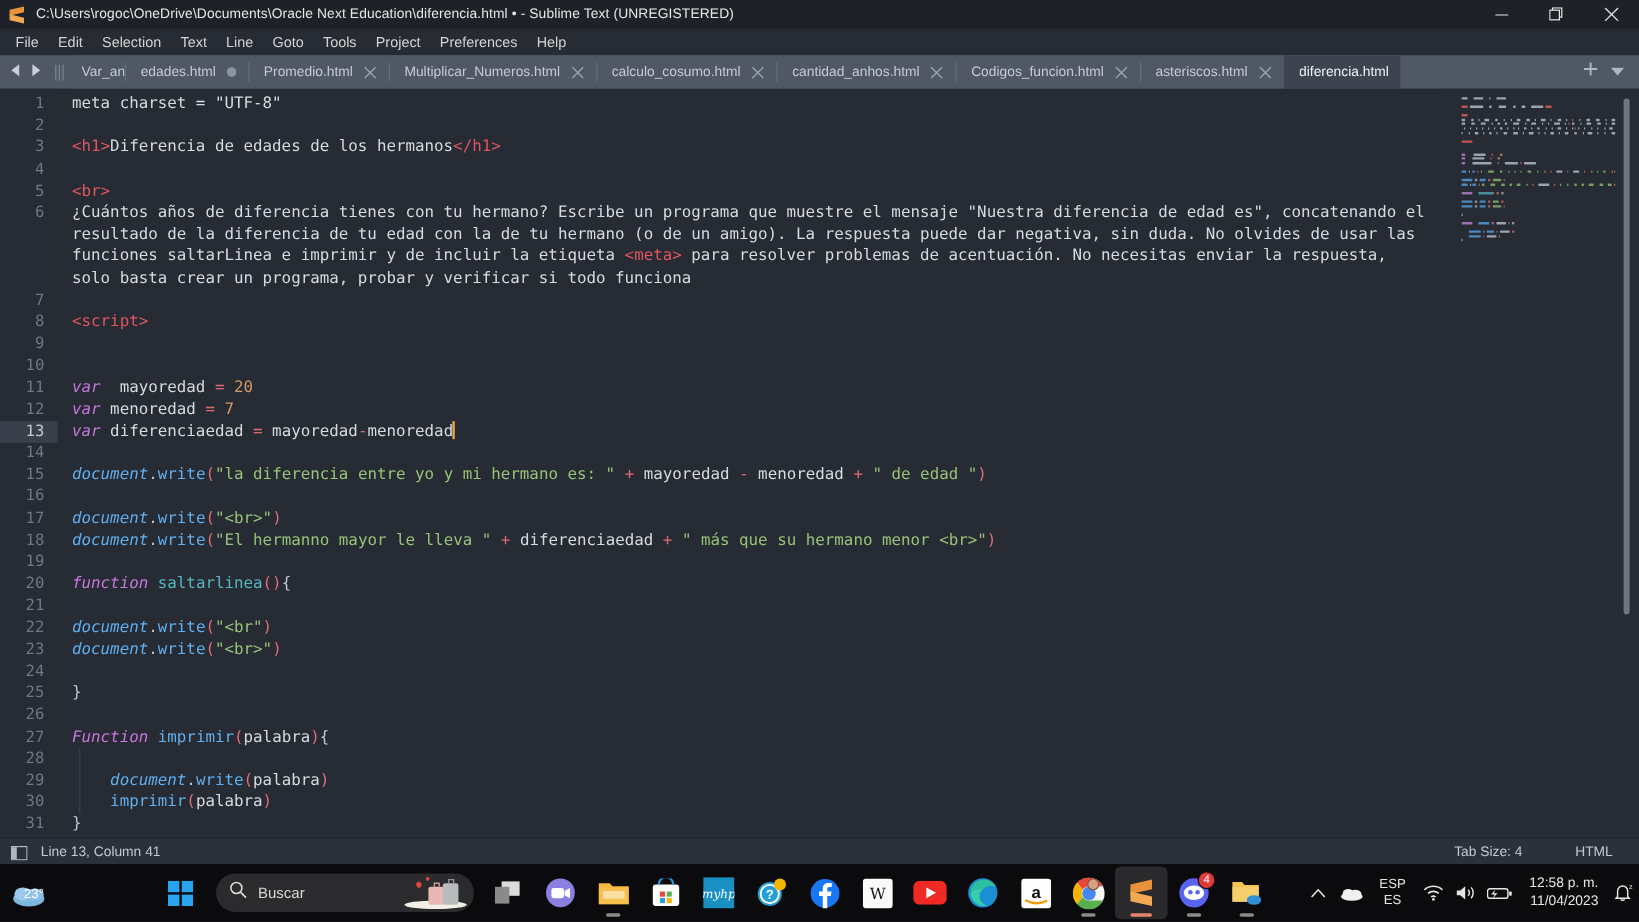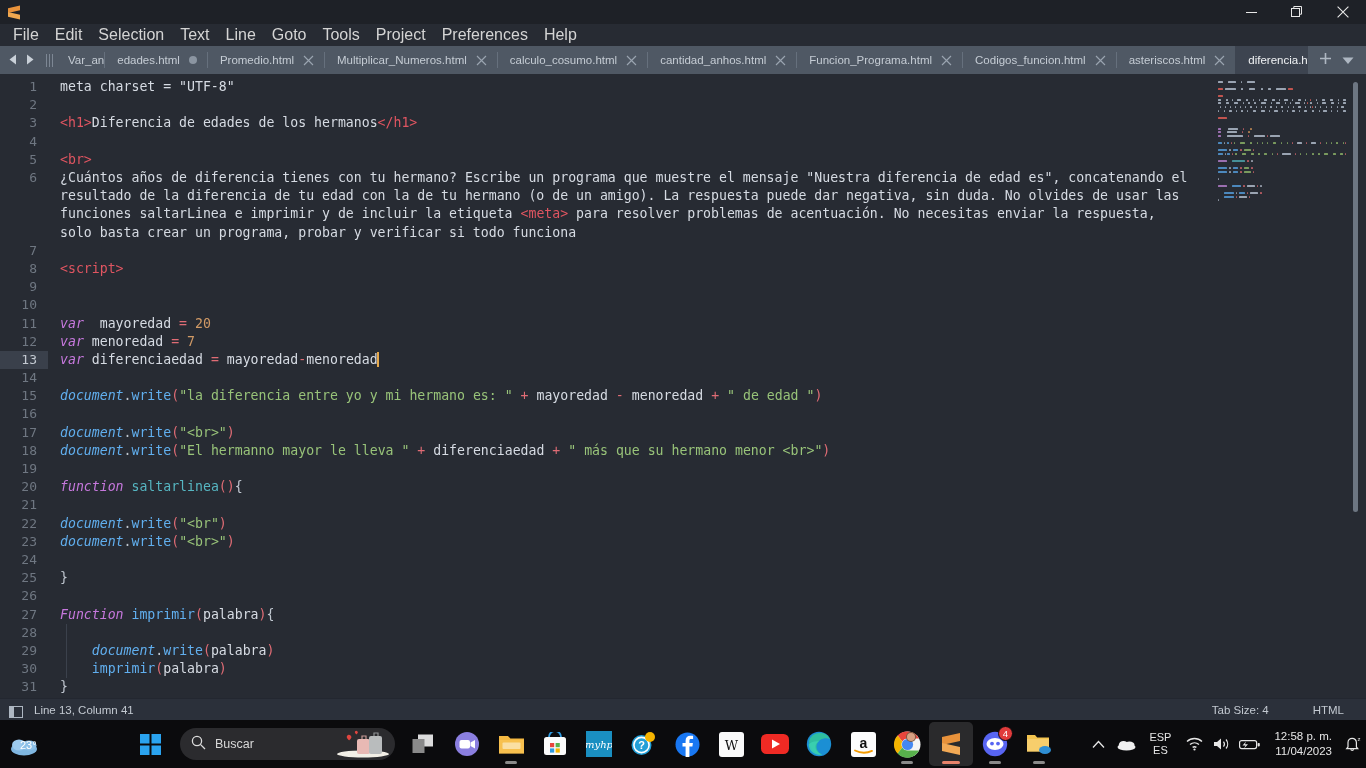--- a/index.html
+++ b/index.html
@@ -31,21 +31,21 @@
   }
   .wbtn svg { display:block; }
 
   
   #menubar {
     position: absolute; left: 0; top: 24px; width: 1366px; height: 22px;
     background: #272b33;
     display: flex; align-items: center; padding-left: 5px;
   }
   .menu-item {
-    color: #d4d4d4; font-size: 16px; padding: 2px 8px 3px 8px;
+    color: #d4d4d4; font-size: 12px; padding: 2px 8px 3px 8px;
     white-space: nowrap; border-radius: 2px;
   }
 
   
   #tabbar {
     position: absolute; left: 0; top: 46px; width: 1366px; height: 28px;
     background: #4f5864;
     display: flex; align-items: stretch;
   }
   #tab-nav {
@@ -224,20 +224,21 @@
 </head>
 <body>
 
 <div id="titlebar">
   <div id="sublime-logo">
     <svg width="14" height="15" viewBox="0 0 14 15">
       <path d="M1 3.2 L13 0.4 L13 5.3 L1 8.1 Z" fill="#e8923b"></path>
       <path d="M1 6.9 L13 9.7 L13 14.6 L1 11.8 Z" fill="#f0a850"></path>
     </svg>
   </div>
+  <div id="title-text">C:\Users\rogoc\OneDrive\Documents\Oracle Next Education\diferencia.html • - Sublime Text (UNREGISTERED)</div>
   <div id="window-controls">
     <div class="wbtn">
       <svg width="11" height="11" viewBox="0 0 11 11">
           <path d="M0 5.5 H11" stroke="#e8e8e8" stroke-width="1"></path>
         </svg>
     </div>
     <div class="wbtn">
       <svg width="12" height="12" viewBox="0 0 12 12">
         <rect x="0.5" y="2.5" width="8" height="8" fill="none" stroke="#e8e8e8" stroke-width="1"></rect>
         <path d="M2.8 2.3 V0.5 H10.5 V8.2 H8.8" fill="none" stroke="#e8e8e8" stroke-width="1"></path>
@@ -309,28 +310,20 @@
       <div class="tab">
         <span class="tab-label">calculo_cosumo.html</span>
         <span class="tab-close">
           <svg width="11" height="11" viewBox="0 0 11 11">
             <path d="M1 1 L10 10 M10 1 L1 10" stroke="#9aa4b0" stroke-width="1.15"></path>
           </svg>
         </span>
       </div>
       <div class="tab">
         <span class="tab-label">cantidad_anhos.html</span>
-        <span class="tab-close">
-          <svg width="11" height="11" viewBox="0 0 11 11">
-            <path d="M1 1 L10 10 M10 1 L1 10" stroke="#9aa4b0" stroke-width="1.15"></path>
-          </svg>
-        </span>
-      </div>
-      <div class="tab">
-        <span class="tab-label">Funcion_Programa.html</span>
         <span class="tab-close">
           <svg width="11" height="11" viewBox="0 0 11 11">
             <path d="M1 1 L10 10 M10 1 L1 10" stroke="#9aa4b0" stroke-width="1.15"></path>
           </svg>
         </span>
       </div>
       <div class="tab">
         <span class="tab-label">Codigos_funcion.html</span>
         <span class="tab-close">
           <svg width="11" height="11" viewBox="0 0 11 11">

